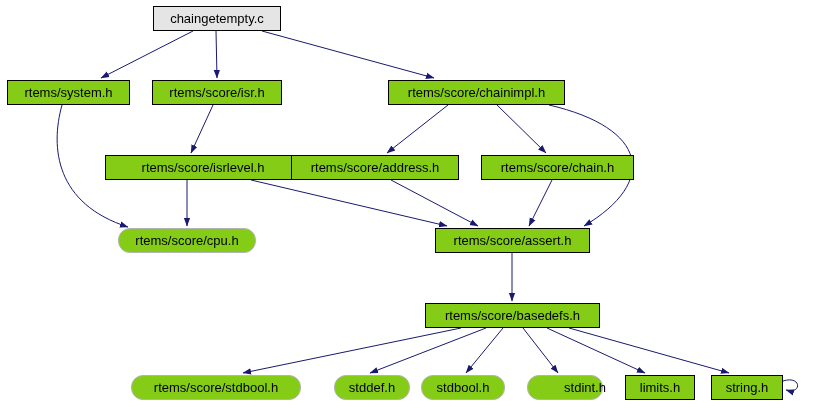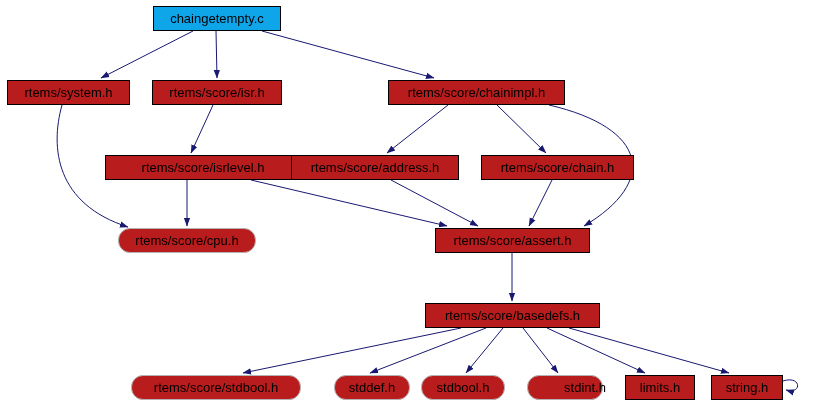--- a/index.html
+++ b/index.html
@@ -19,31 +19,31 @@
   }
   svg.edge-layer path.edge {
     fill: none;
     stroke: #191970;
     stroke-width: 1;
   }
   .node {
     position: absolute;
     height: 25px;
     border: 1px solid #000000;
-    background: #b91c1c;
+    background: #84cc16;
     color: #000000;
     font-size: 13px;
     line-height: 23px;
     text-align: center;
     white-space: nowrap;
     display: flex;
     align-items: center;
     justify-content: center;
   }
-  .node.root { background: #0ea5e9; }
+  .node.root { background: #e5e5e5; }
   .node.grey { border-color: #b3b3b3; border-radius: 12px; }
 </style>
 </head>
 <body>
 
 <div id="canvas">
 
   <svg class="edge-layer" width="819" height="411" viewBox="0 0 819 411">
     <defs>
       <marker id="arr" viewBox="0 0 10 10" markerWidth="9" markerHeight="9" refX="9" refY="5" orient="auto">

